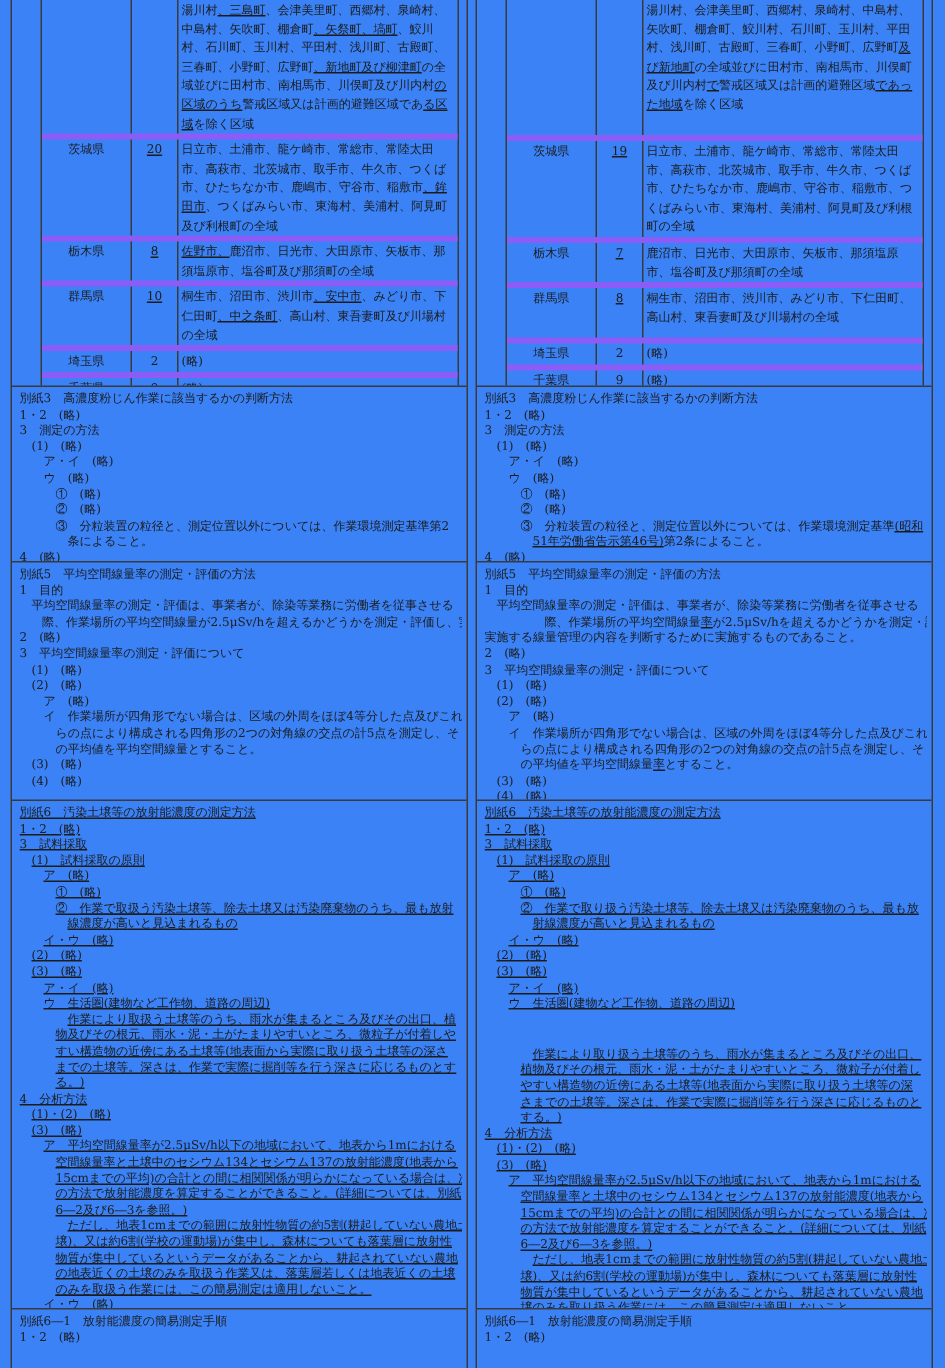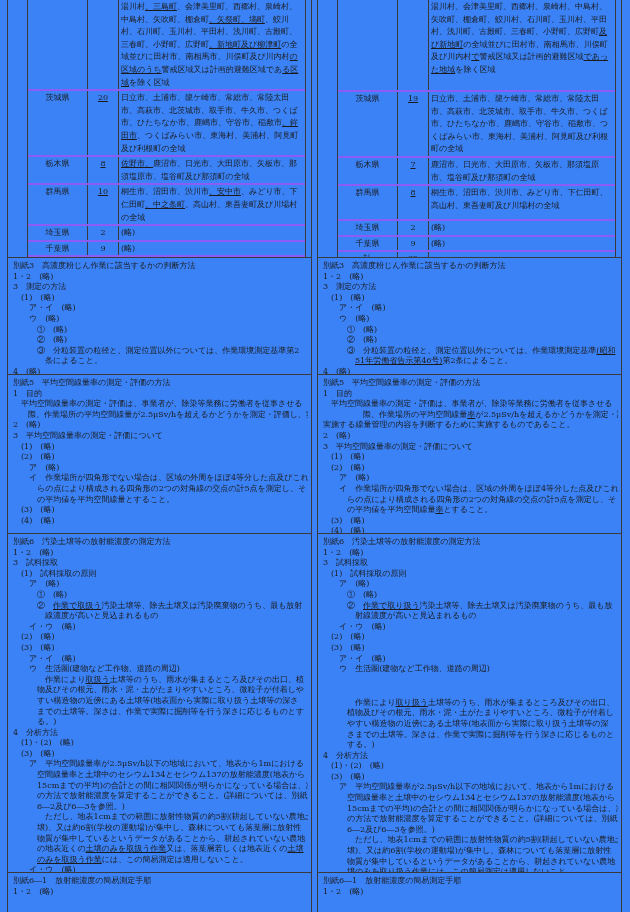--- a/index.html
+++ b/index.html
@@ -20,34 +20,34 @@
     box-sizing:border-box;
     border-left:1px solid #3a3a3a;
     border-right:1px solid #3a3a3a;
     display:flex;flex-direction:column;
   }
   .row{box-sizing:border-box;overflow:hidden;}
   .row + .row{border-top:1px solid #3a3a3a;}
   .row-top{height:257px;position:relative;}
   .row-s3{height:117px;}
   .row-s5{height:159px;}
-  .row-s6{height:339px;}
+  .row-s6{height:339px;text-decoration:underline;}
   .row-s61{flex:1;}
   .sec{padding:3px 3px 0 5px;font-size:8px;line-height:10.6px;}
   .tline{white-space:nowrap;overflow:hidden;}
   .ptable{
     margin-left:19px;width:279px;
     box-sizing:border-box;
     border-left:1px solid #3a3a3a;
     border-right:1px solid #3a3a3a;
     border-bottom:1px solid #3a3a3a;
     font-size:8px;line-height:12.6px;
   }
   .tr{display:flex;}
-  .tr + .tr{border-top:2px solid #8b5cf6;}
+  .tr + .tr{border-top:4px solid #8b5cf6;}
   .td{box-sizing:border-box;padding:0 2px;}
   .c-pref{width:60px;border-right:1px solid #3a3a3a;text-align:center;padding-top:1px;}
   .c-num{width:31px;border-right:1px solid #3a3a3a;text-align:center;padding-top:1px;}
   .c-mun{flex:1;padding-top:1px;}
   .mh-cont-l{min-height:88px;}
   .mh-cont-r{min-height:90px;}
   .mh-gunma-r{min-height:33px;}
   u{text-underline-offset:1px;}
 </style>
 </head>

